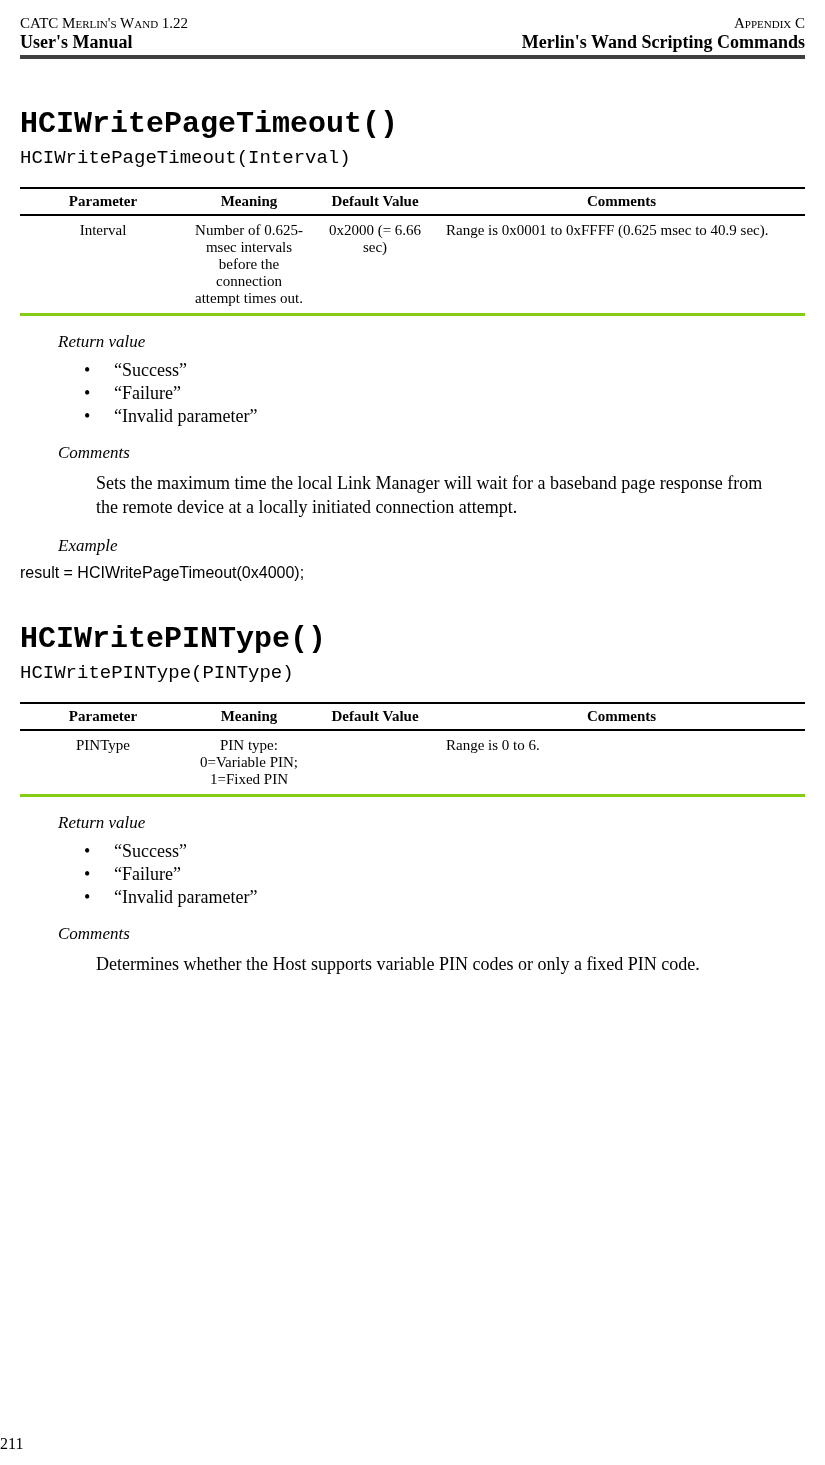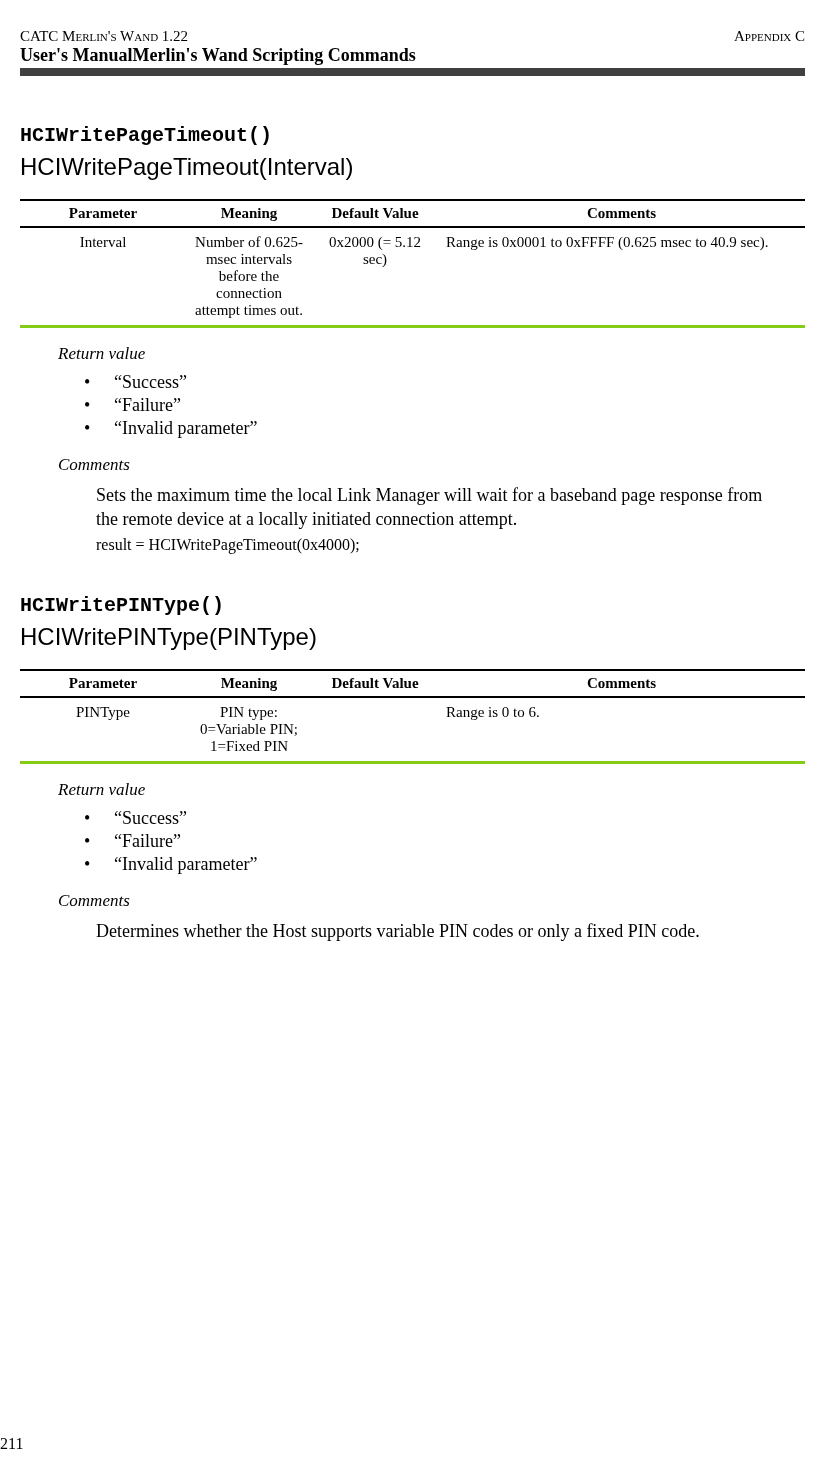--- a/index.html
+++ b/index.html
@@ -5,49 +5,50 @@
     body {
       font-family: "Times New Roman", Times, serif;
       margin: 0;
       padding: 0;
       background: white;
       color: black;
     }
     .page {
       width: 825px;
       height: 1465px;
-      padding: 28px 20px;
+      padding: 15px 20px;
       box-sizing: border-box;
       position: relative;
     }
     .header-top {
       display: flex;
       justify-content: space-between;
       font-size: 15px;
       font-variant: small-caps;
     }
     .header-top .left { text-align: left; }
     .header-top .right { }
     .header-bottom {
       display: flex;
+      justify-content: space-between;
       font-size: 18px;
       font-weight: bold;
-      border-bottom: 8px solid #404040;
+      border-bottom: 4px solid #404040;
       padding-bottom: 2px;
       margin-bottom: 48px;
     }
     .func-title {
       font-family: "Courier New", Courier, monospace;
       font-weight: bold;
-      font-size: 20px;
+      font-size: 30px;
       margin-bottom: 6px;
     }
     .func-sig {
-      font-family: Liberation Sans, sans-serif;
-      font-size: 24px;
+      font-family: Liberation Mono, monospace;
+      font-size: 19px;
       margin-bottom: 18px;
     }
     table.params {
       width: 100%;
       border-collapse: collapse;
       font-size: 15px;
     }
     table.params thead th {
       border-top: 2px solid black;
       border-bottom: 2px solid black;
@@ -88,23 +89,22 @@
       display: inline-block;
       width: 30px;
     }
     .body-text {
       font-size: 18px;
       margin-left: 76px;
       margin-right: 20px;
       line-height: 1.35;
     }
     .code-line {
-      font-family: Liberation Serif, serif;
+      font-family: Liberation Sans, sans-serif;
       font-size: 16px;
-      margin-left: 76px;
       margin-top: 4px;
       margin-bottom: 40px;
     }
     .page-number {
       position: absolute;
       bottom: 12px;
       left: 0;
       right: 0;
       font-size: 16px;
     }
@@ -132,36 +132,37 @@
         <th>Parameter</th>
         <th>Meaning</th>
         <th>Default Value</th>
         <th>Comments</th>
       </tr>
     </thead>
     <tbody>
       <tr>
         <td>Interval</td>
         <td>Number of 0.625-msec intervals before the connection attempt times out.</td>
-        <td>0x2000 (= 5.12 sec)</td>
+        <td>0x2000 (= 6.66 sec)</td>
         <td>Range is 0x0001 to 0xFFFF (0.625 msec to 40.9 sec).</td>
       </tr>
     </tbody>
   </table>
 
   <div class="section-label">Return value</div>
   <ul class="retvals">
     <li>“Success”</li>
     <li>“Failure”</li>
     <li>“Invalid parameter”</li>
   </ul>
 
   <div class="section-label">Comments</div>
   <div class="body-text">Sets the maximum time the local Link Manager will wait for a baseband page response from the remote device at a locally initiated connection attempt.</div>
 
+  <div class="section-label">Example</div>
   <div class="code-line">result = HCIWritePageTimeout(0x4000);</div>
 
   <div class="func-title">HCIWritePINType()</div>
   <div class="func-sig">HCIWritePINType(PINType)</div>
 
   <table class="params">
     <thead>
       <tr>
         <th>Parameter</th>
         <th>Meaning</th>

